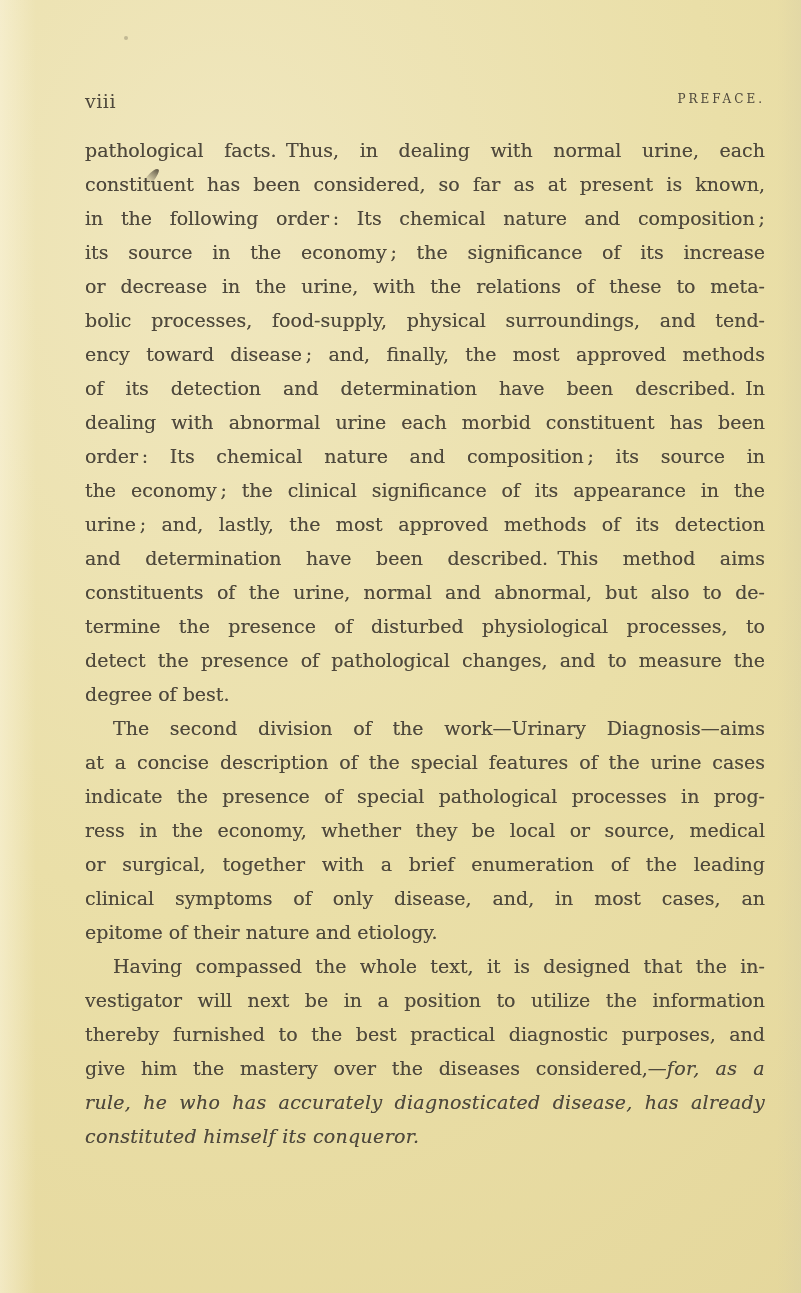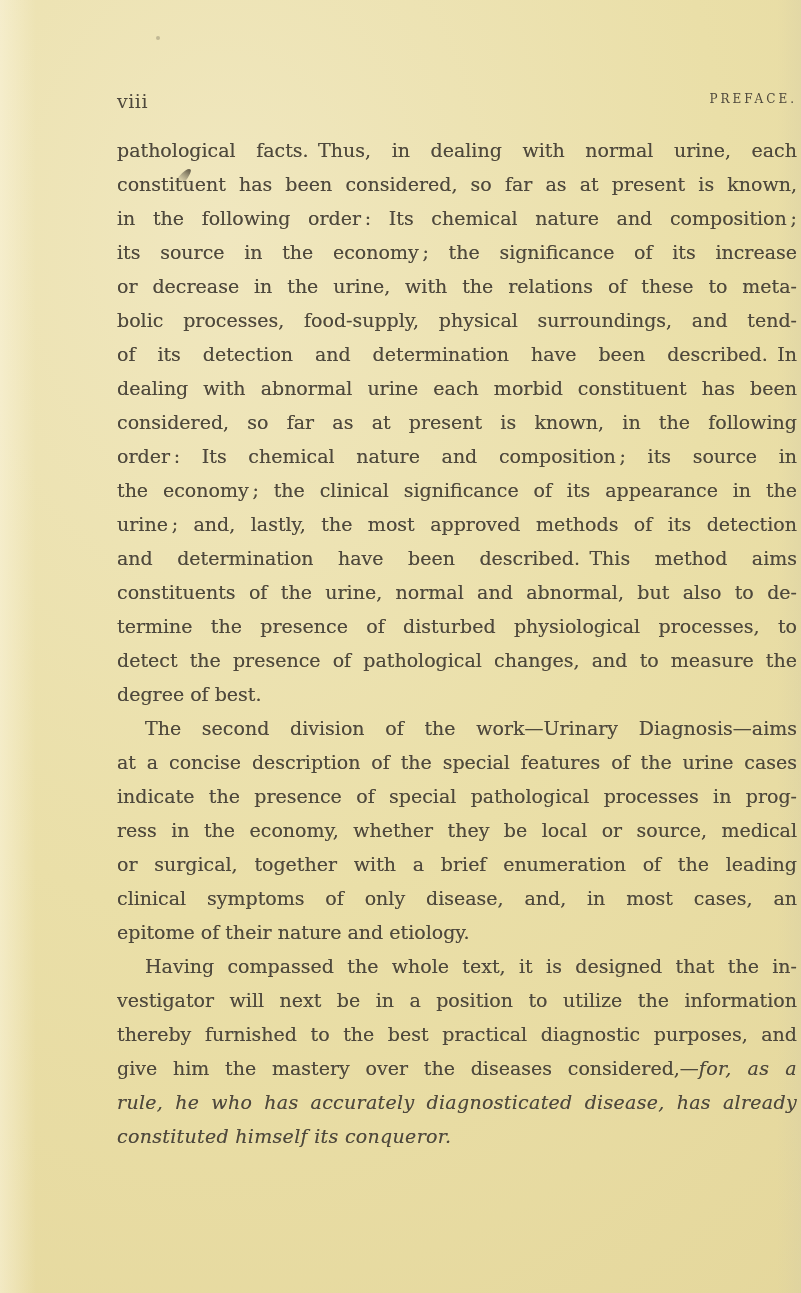--- a/index.html
+++ b/index.html
@@ -4,21 +4,21 @@
 <style>
   html,body{margin:0;padding:0;}
   body{
     width:801px;height:1293px;overflow:hidden;position:relative;
     font-family:"DejaVu Serif","Liberation Serif",serif;
     background:
       linear-gradient(90deg, rgba(252,246,224,0.55) 0%, rgba(252,246,224,0) 4.5%),
       linear-gradient(270deg, rgba(214,205,165,0.35) 0%, rgba(214,205,165,0) 3%),
       radial-gradient(130% 110% at 28% 18%, var(--paper-light) 0%, var(--paper) 48%, var(--paper-dark) 100%);
   }
-  .page{position:absolute;inset:0;margin-left:32px;}
+  .page{position:absolute;inset:0;}
   .pagehead{position:absolute;top:88px;left:85px;width:680px;height:24px;}
   .page-number{
     position:absolute;left:0;top:2px;font-size:19px;color:var(--ink);
     letter-spacing:0.5px;
   }
   .running-head{
     position:absolute;left:3px;right:0;top:4px;text-align:right;
     font-size:12px;letter-spacing:3px;color:var(--ink);
   }
   .body-text{position:absolute;left:85px;top:133px;width:680px;}
@@ -55,23 +55,23 @@
     <span class="running-head">PREFACE.</span>
   </div>
 
   <div class="body-text" id="body-lines">
       <div class="line"><span>pathological facts. Thus, in dealing with normal urine, each</span></div>
       <div class="line"><span>constituent has been considered, so far as at present is known,</span></div>
       <div class="line"><span>in the following order : Its chemical nature and composition ;</span></div>
       <div class="line"><span>its source in the economy ; the significance of its increase</span></div>
       <div class="line"><span>or decrease in the urine, with the relations of these to meta-</span></div>
       <div class="line"><span>bolic processes, food-supply, physical surroundings, and tend-</span></div>
+      <div class="line"><span>ency toward disease ; and, finally, the most approved methods</span></div>
       <div class="line"><span>of its detection and determination have been described. In</span></div>
       <div class="line"><span>dealing with abnormal urine each morbid constituent has been</span></div>
-      <div class="line"><span>considered, so far as at present is known, in the following</span></div>
       <div class="line"><span>order : Its chemical nature and composition ; its source in</span></div>
       <div class="line"><span>the economy ; the clinical significance of its appearance in the</span></div>
       <div class="line"><span>urine ; and, lastly, the most approved methods of its detection</span></div>
       <div class="line"><span>and determination have been described. This method aims</span></div>
       <div class="line"><span>constituents of the urine, normal and abnormal, but also to de-</span></div>
       <div class="line"><span>termine the presence of disturbed physiological processes, to</span></div>
       <div class="line"><span>detect the presence of pathological changes, and to measure the</span></div>
       <div class="line end"><span>degree of best.</span></div>
       <div class="line indent"><span>The second division of the work—Urinary Diagnosis—aims</span></div>
       <div class="line"><span>at a concise description of the special features of the urine cases</span></div>

